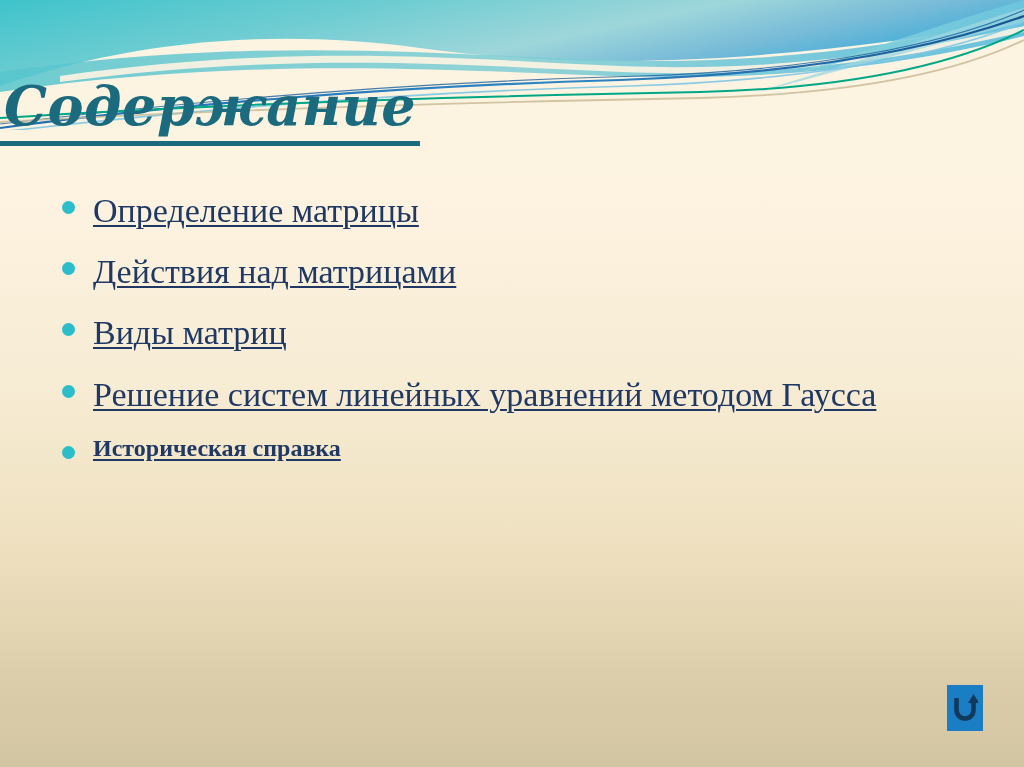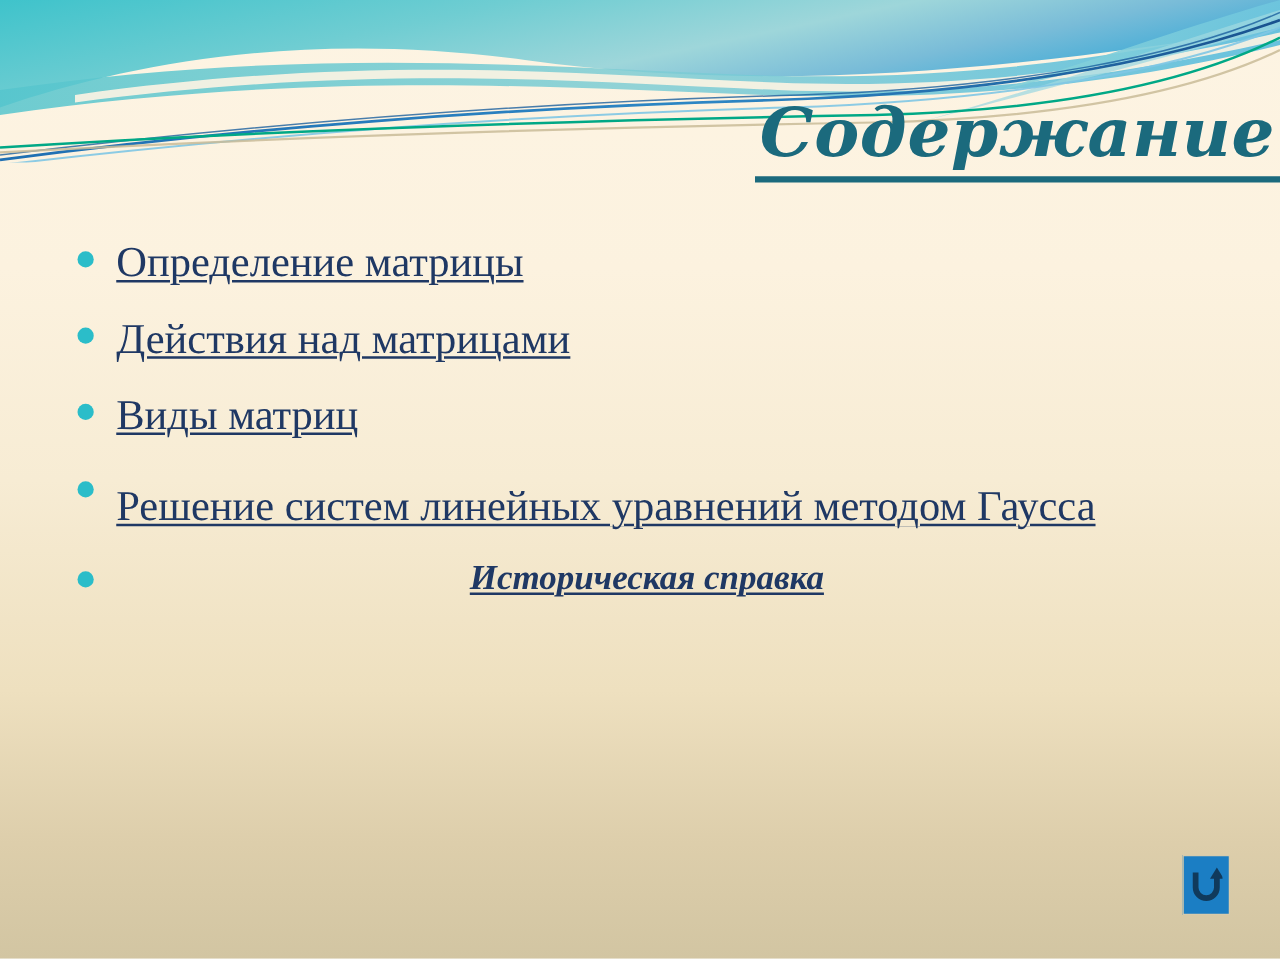--- a/index.html
+++ b/index.html
@@ -39,21 +39,21 @@
     height: 130px;
     pointer-events: none;
   }
 
   
   .title-block {
     position: absolute;
     left: 0;
     top: 78px;
     width: 1024px;
-    text-align: right;
+    text-align: left;
   }
   .title-text {
     display: inline-block;
     font-family: "DejaVu Serif", "Liberation Serif", serif;
     font-size: 54px;
     font-weight: bold;
     font-style: italic;
     color: #1b6a7d;
     letter-spacing: 0.5px;
     line-height: 1.05;
@@ -91,27 +91,24 @@
     font-family: "Liberation Serif", "DejaVu Serif", serif;
     font-size: 34px;
     line-height: 1.33;
     color: #1f3864;
     text-decoration: underline;
     text-underline-offset: 3px;
     text-decoration-thickness: 2px;
   }
   .toc-label.emph {
     font-weight: bold;
-    font-style: italic;
-    font-size: 28px;
-    text-align: center;
+    font-size: 24px;
   }
   .toc-item.wrap .toc-label {
     max-width: 790px;
-    margin-top: 11px;
   }
 
   
   .logo {
     position: absolute;
     left: 946px;
     top: 684px;
     width: 36px;
     height: 46px;
     background: #1b7ec4;

